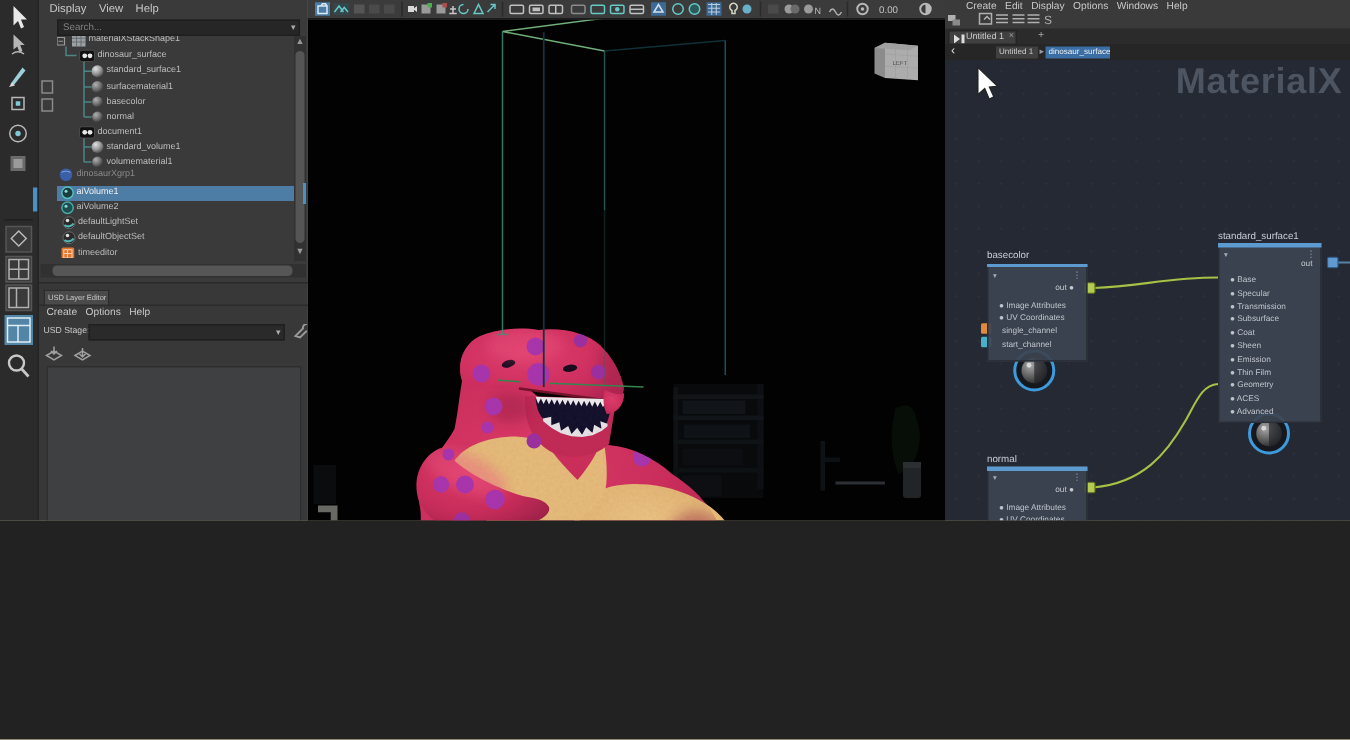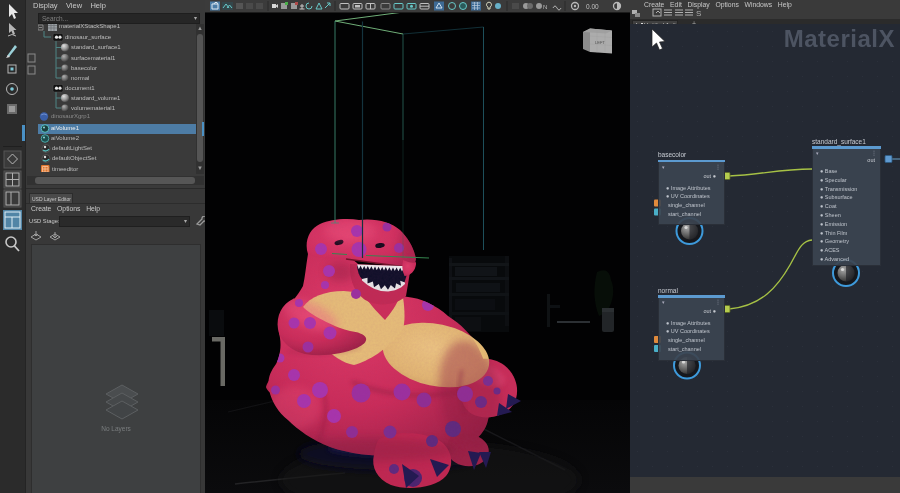--- a/index.html
+++ b/index.html
@@ -1,16 +1,16 @@
 <!DOCTYPE html>
 <html><head>
 <meta charset="utf-8">
 <style>
   html,body{margin:0;padding:0;background:#222;}
-  #stage{position:relative;width:900px;height:493px;overflow:hidden;
+  #stage{position:relative;width:900px;height:347px;overflow:hidden;
     font-family:"Liberation Sans",sans-serif;background:#fef9c3;}
   .abs{position:absolute;}
   .txt{color:#c8c8c8;white-space:nowrap;}
   .nodebox{background:rgba(60,68,80,0.92);border:1px solid #2a2f38;}
   .nbar{position:absolute;left:-1px;top:-1px;right:-1px;height:2.5px;background:#5c9ad0;}
   .nrow{font-size:5.5px;color:#bfc4cc;white-space:nowrap;}
 </style>
 </head>
 <body>
 <div id="stage">
@@ -488,21 +488,21 @@
       <span class="abs" style="left:4px;top:0px;font-size:8px;color:#e8e8e8;">‹</span>
       <div class="abs" style="left:34px;top:1.5px;width:28px;height:8px;background:#404040;">
         <span class="abs" style="left:2px;top:1.5px;font-size:5.4px;color:#ccc;">Untitled 1</span>
       </div>
       <span class="abs" style="left:63px;top:1px;font-size:6px;color:#999;">▸</span>
       <div class="abs" style="left:67px;top:1.5px;width:43px;height:8px;background:#3a6ea5;">
         <span class="abs" style="left:2px;top:1.5px;font-size:5.4px;color:#eee;">dinosaur_surface</span>
       </div>
     </div>
 
-    <div class="abs" id="graph" style="left:0;top:24px;width:270px;height:453px;background:#242933;
+    <div class="abs" id="graph" style="left:0;top:40px;width:270px;height:453px;background:#242933;
       background-image:radial-gradient(circle,#2b303b 0.7px,transparent 0.8px);background-size:15px 15px;">
       <div class="abs" style="right:5px;top:1px;font-size:24px;color:#4d5462;font-weight:bold;letter-spacing:0.5px;">MaterialX</div>
       <svg class="abs" width="270" height="453" viewBox="630 40 270 453" style="left:0;top:0" id="graphsvg">
         <defs>
           <radialGradient id="swB" cx="35%" cy="30%" r="80%">
             <stop offset="0%" stop-color="#a8a8a8"></stop>
               <stop offset="45%" stop-color="#6e6e6e"></stop>
               <stop offset="100%" stop-color="#262626"></stop>
           </radialGradient>
         </defs>

